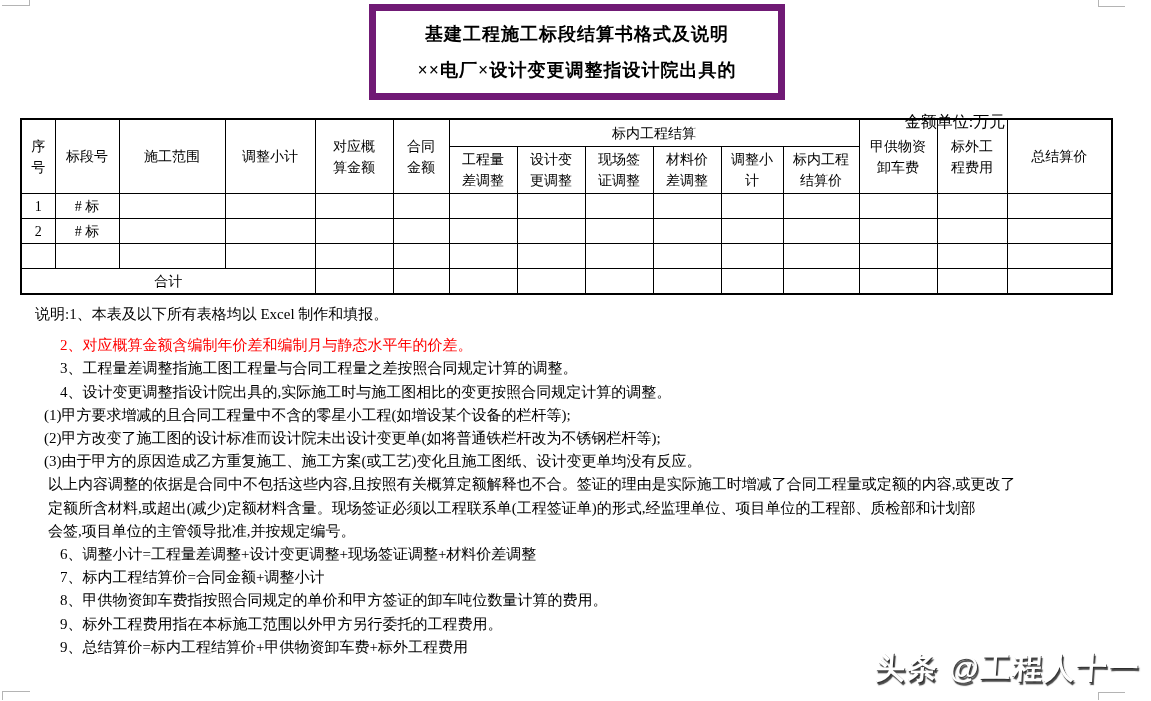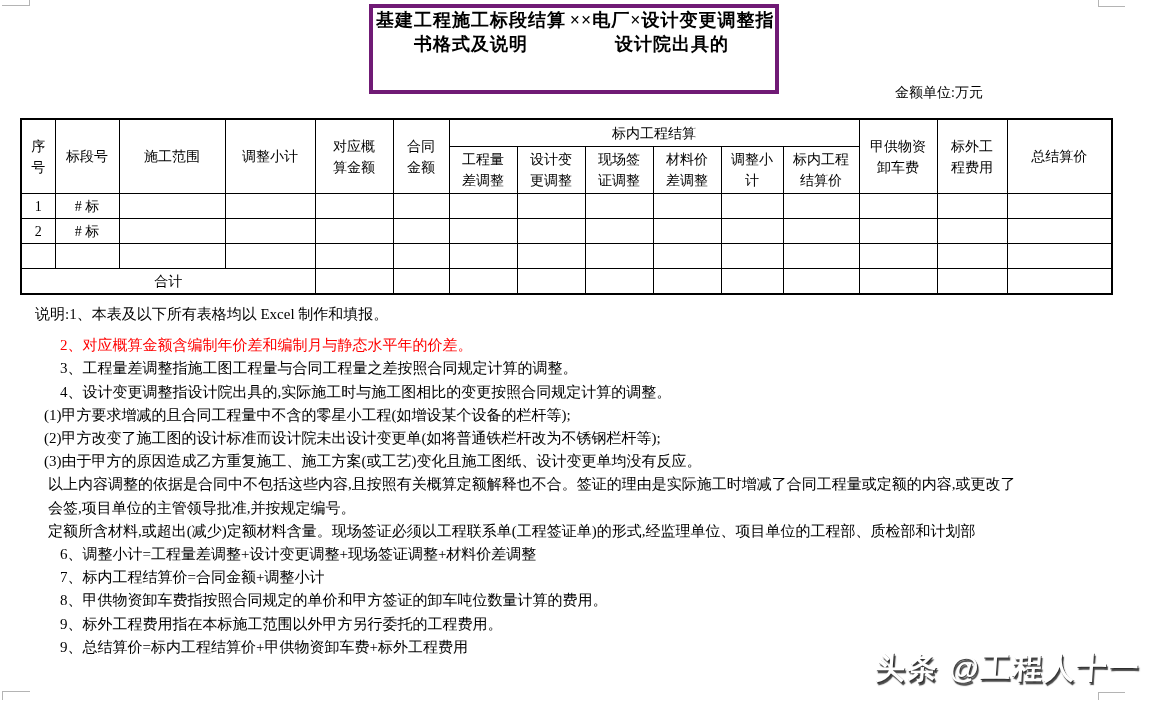--- a/index.html
+++ b/index.html
@@ -8,29 +8,29 @@
     background:#ffffff;
     font-family:"Liberation Serif","DejaVu Serif",serif;
     color:#000;
   }
   
   .mark{position:absolute;background:#b4b4b4;}
 
   
   .title-box{
     position:absolute;left:369px;top:4px;width:402px;height:82px;
-    border:4px solid #701a75;
-    display:flex;flex-direction:row;justify-content:space-evenly;
+    border:7px solid #701a75;
+    display:flex;flex-direction:column;justify-content:space-evenly;
     text-align:center;
   }
   .title-line{font-size:18px;font-weight:bold;letter-spacing:1px;}
 
   .unit-label{
-    position:absolute;top:84px;left:895px;width:120px;
-    font-size:14px;text-align:left;
+    position:absolute;top:112px;left:895px;width:120px;
+    font-size:16px;text-align:center;
   }
 
   
   table.main{
     position:absolute;left:20px;top:118px;
     border-collapse:collapse;table-layout:fixed;width:1091px;
     border:2px solid #000;
     font-size:14px;
   }
   table.main td,table.main th{
@@ -206,22 +206,22 @@
 
 <div class="notes">
   <div class="ind0">说明:1、本表及以下所有表格均以 Excel 制作和填报。</div>
   <div class="ind1 red">2、对应概算金额含编制年价差和编制月与静态水平年的价差。</div>
   <div class="ind1">3、工程量差调整指施工图工程量与合同工程量之差按照合同规定计算的调整。</div>
   <div class="ind1">4、设计变更调整指设计院出具的,实际施工时与施工图相比的变更按照合同规定计算的调整。</div>
   <div class="ind2">(1)甲方要求增减的且合同工程量中不含的零星小工程(如增设某个设备的栏杆等);</div>
   <div class="ind2">(2)甲方改变了施工图的设计标准而设计院未出设计变更单(如将普通铁栏杆改为不锈钢栏杆等);</div>
   <div class="ind2">(3)由于甲方的原因造成乙方重复施工、施工方案(或工艺)变化且施工图纸、设计变更单均没有反应。</div>
   <div class="ind3">以上内容调整的依据是合同中不包括这些内容,且按照有关概算定额解释也不合。签证的理由是实际施工时增减了合同工程量或定额的内容,或更改了</div>
+  <div class="ind3">定额所含材料,或超出(减少)定额材料含量。现场签证必须以工程联系单(工程签证单)的形式,经监理单位、项目单位的工程部、质检部和计划部</div>
   <div class="ind3">会签,项目单位的主管领导批准,并按规定编号。</div>
-  <div class="ind3">定额所含材料,或超出(减少)定额材料含量。现场签证必须以工程联系单(工程签证单)的形式,经监理单位、项目单位的工程部、质检部和计划部</div>
   <div class="ind1">6、调整小计=工程量差调整+设计变更调整+现场签证调整+材料价差调整</div>
   <div class="ind1">7、标内工程结算价=合同金额+调整小计</div>
   <div class="ind1">8、甲供物资卸车费指按照合同规定的单价和甲方签证的卸车吨位数量计算的费用。</div>
   <div class="ind1">9、标外工程费用指在本标施工范围以外甲方另行委托的工程费用。</div>
   <div class="ind1">9、总结算价=标内工程结算价+甲供物资卸车费+标外工程费用</div>
 </div>
 
 <div class="watermark">头条 @工程人十一</div>
 
 </body></html>

